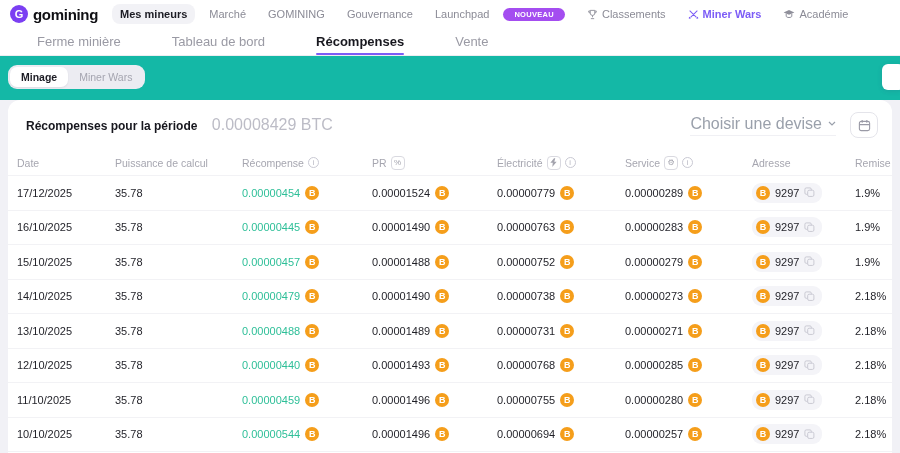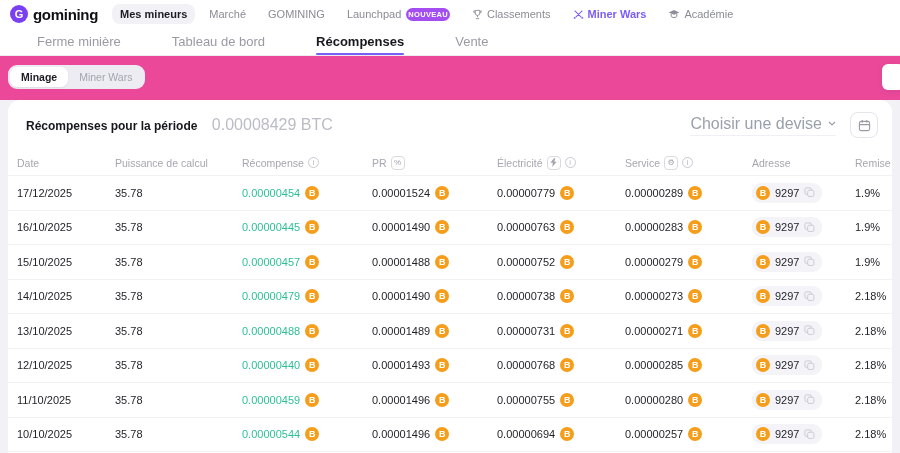--- a/index.html
+++ b/index.html
@@ -12,33 +12,33 @@
   .brand { display:flex; align-items:center; gap:5px; cursor:pointer; }
   .logo-circle { width:18px; height:18px; border-radius:50%; background:#7b3ff2;
     color:#fff; font-size:11px; font-weight:700; display:flex; align-items:center; justify-content:center; }
   .brand-text { font-size:15px; font-weight:700; color:#101014; letter-spacing:-.3px; }
   .nav-items { display:flex; align-items:center; margin-left:14px; gap:6px; }
   .nav-item { display:flex; align-items:center; gap:4px; font-size:11px; color:#8b8b96;
     padding:4px 8px; border-radius:8px; cursor:pointer; white-space:nowrap; }
   .nav-item.active { background:#f2f2f6; color:#1c1c24; font-weight:600; }
   .nav-item.purple { color:#7c5cf6; font-weight:600; }
   .badge-new { background:#a44df0; color:#fff; font-size:7.5px; font-weight:700;
-    padding:2px 2px; border-radius:8px; margin-left:1px; letter-spacing:.3px;text-align:center; }
+    padding:2px 11px; border-radius:8px; margin-left:10px; letter-spacing:.3px;text-align:center; }
 
   
   .subnav { height:28px; background:#fff; border-bottom:1px solid #ededf1;
     display:flex; align-items:center; gap:24px; padding:0 10px; }
   .subtab { font-size:13px; color:#9a9aa4; cursor:pointer; position:relative;
     height:100%; display:flex; align-items:center;margin-left:27px; }
   .subtab.active { color:#17171e; font-weight:700; }
   .subtab.active::after { content:""; position:absolute; left:0; right:0; bottom:0;
     height:2.5px; background:#7c5cf6; border-radius:2px; }
 
   
-  .band { height:44px; background:#ec4899; position:relative; }
+  .band { height:44px; background:#14b8a6; position:relative; }
   .seg { position:absolute; left:8px; top:9px; display:flex; align-items:center;
     background:#ececf2; border-radius:9px; padding:2px; }
   .seg-opt { font-size:10.5px; color:#a5a5b0; padding:4px 11px; border-radius:7px; cursor:pointer; white-space:nowrap; }
   .seg-opt.active { background:#fff; color:#1c1c24; font-weight:600; box-shadow:0 1px 2px rgba(20,20,40,.07); }
   .float-widget { position:absolute; right:-4px; top:64px; width:22px; height:26px;
     background:#fff; border-radius:6px; box-shadow:0 1px 5px rgba(60,60,110,.16); cursor:pointer; }
 
   
   .card { margin:0 8px; background:#fff; border-radius:12px 12px 0 0;
     height:353px; overflow:hidden; }
@@ -87,20 +87,23 @@
       <span class="nav-item active">
           <span>Mes mineurs</span>
         </span>
       <span class="nav-item">
           <span>Marché</span>
         </span>
       <span class="nav-item">
           <span>GOMINING</span>
         </span>
       <span class="nav-item">
+          <span>Gouvernance</span>
+        </span>
+      <span class="nav-item">
         <span>Launchpad</span>
         <span class="badge-new">NOUVEAU</span>
       </span>
       <span class="nav-item">
         <span class="icon-svg">
             <svg width="11" height="11" viewBox="0 0 12 12" fill="none" stroke="#8f8f9a" stroke-width="1">
               <path d="M3.5 1.5h5v3a2.5 2.5 0 01-5 0z"></path>
               <path d="M3.5 2.2H1.8a1.9 1.9 0 001.9 2.2M8.5 2.2h1.7a1.9 1.9 0 01-1.9 2.2"></path>
               <path d="M6 7v2M4.2 10.5h3.6"></path>
             </svg>

